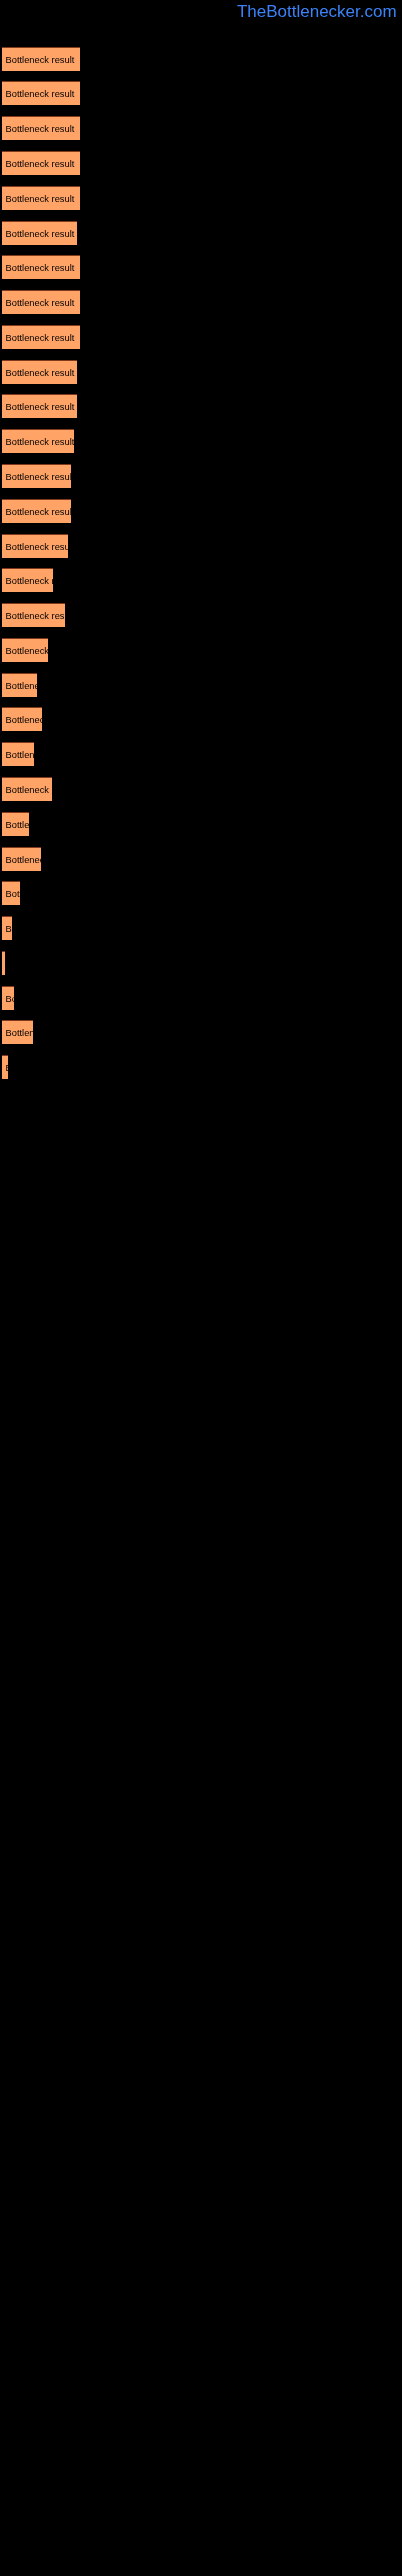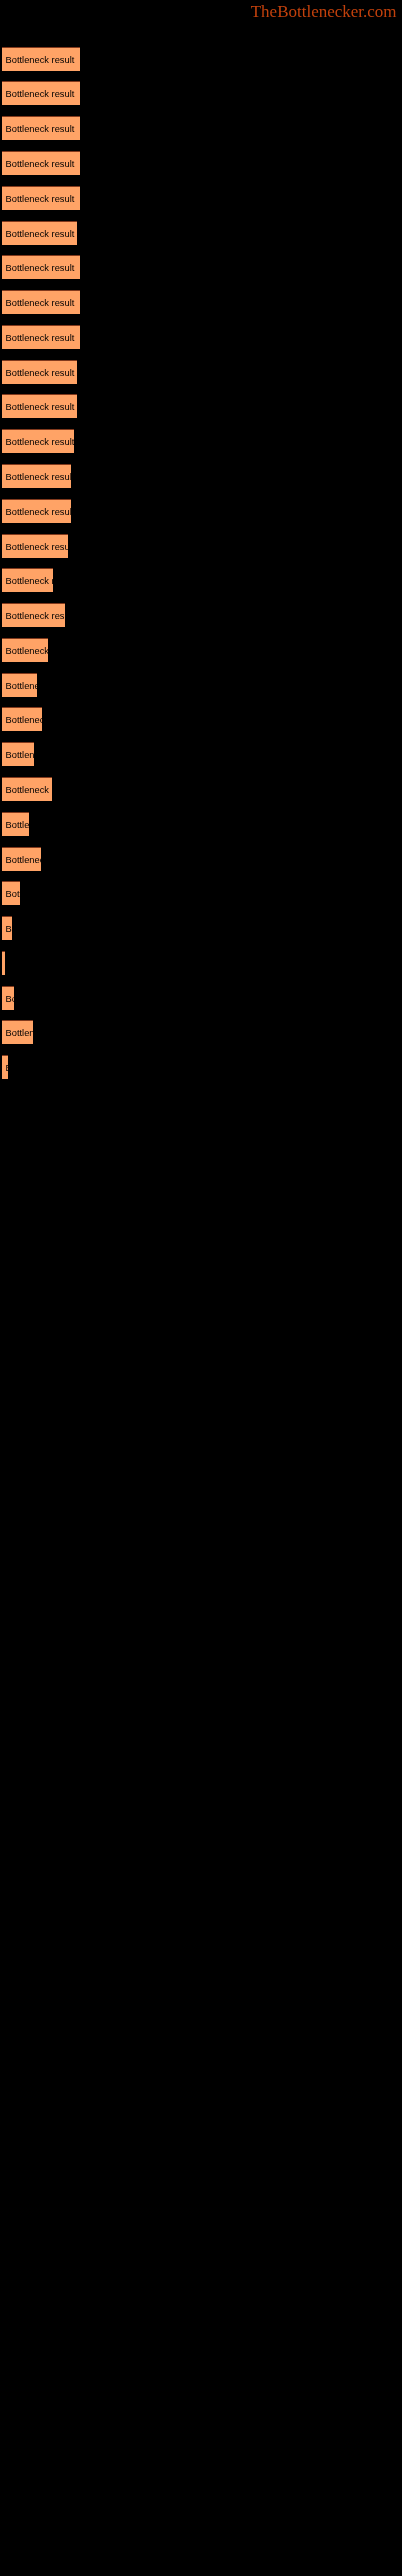--- a/index.html
+++ b/index.html
@@ -20,24 +20,24 @@
     position: absolute;
     left: 0; top: 0;
     width: 403px;
     height: 2576px;
     background: #000000;
   }
   .watermark {
     position: absolute;
     right: 6.4px;
     top: 0.8px;
-    font-family: Liberation Serif, serif;
+    font-family: Liberation Sans, sans-serif;
     font-size: 17px;
     line-height: 21px;
-    color: #c2410c;
+    color: #3b82f6;
     letter-spacing: 0px;
     white-space: nowrap;
     user-select: none;
   }
   .bars-layer {
     position: absolute;
     left: 0;
     top: 0;
     width: 403px;
     height: 2576px;

